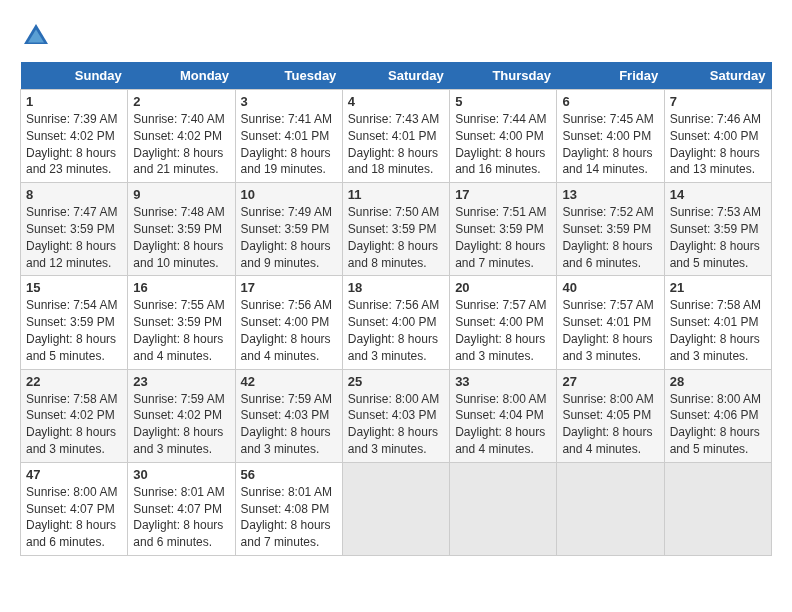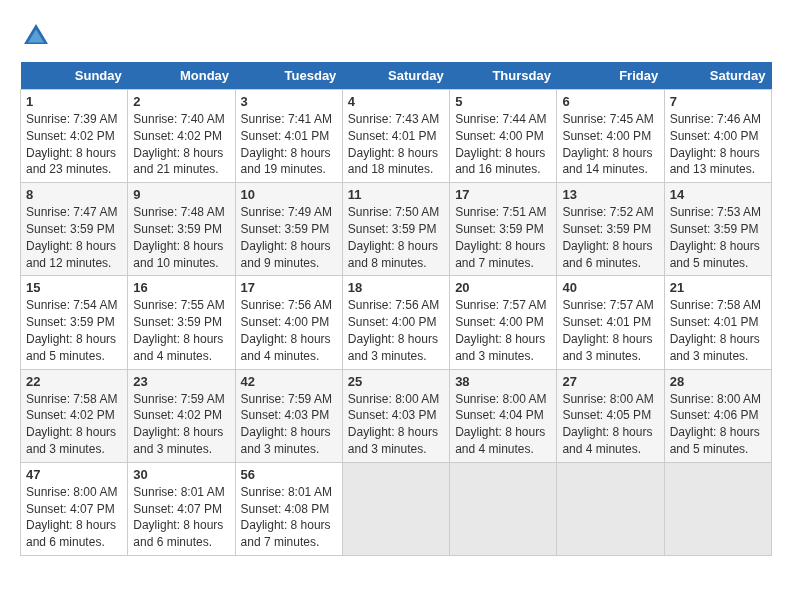--- a/index.html
+++ b/index.html
@@ -171,21 +171,21 @@
       </tr>
       <tr>
         <td><span class="day-num">22</span>
 <span class="day-detail">Sunrise: 7:58 AM<br>Sunset: 4:02 PM<br>Daylight: 8 hours and 3 minutes.</span></td>
         <td><span class="day-num">23</span>
 <span class="day-detail">Sunrise: 7:59 AM<br>Sunset: 4:02 PM<br>Daylight: 8 hours and 3 minutes.</span></td>
         <td><span class="day-num">42</span>
 <span class="day-detail">Sunrise: 7:59 AM<br>Sunset: 4:03 PM<br>Daylight: 8 hours and 3 minutes.</span></td>
         <td><span class="day-num">25</span>
 <span class="day-detail">Sunrise: 8:00 AM<br>Sunset: 4:03 PM<br>Daylight: 8 hours and 3 minutes.</span></td>
-        <td><span class="day-num">38</span>
+        <td><span class="day-num">33</span>
 <span class="day-detail">Sunrise: 8:00 AM<br>Sunset: 4:04 PM<br>Daylight: 8 hours and 4 minutes.</span></td>
         <td><span class="day-num">27</span>
 <span class="day-detail">Sunrise: 8:00 AM<br>Sunset: 4:05 PM<br>Daylight: 8 hours and 4 minutes.</span></td>
         <td><span class="day-num">28</span>
 <span class="day-detail">Sunrise: 8:00 AM<br>Sunset: 4:06 PM<br>Daylight: 8 hours and 5 minutes.</span></td>
       </tr>
       <tr>
         <td><span class="day-num">47</span>
 <span class="day-detail">Sunrise: 8:00 AM<br>Sunset: 4:07 PM<br>Daylight: 8 hours and 6 minutes.</span></td>
         <td><span class="day-num">30</span>

